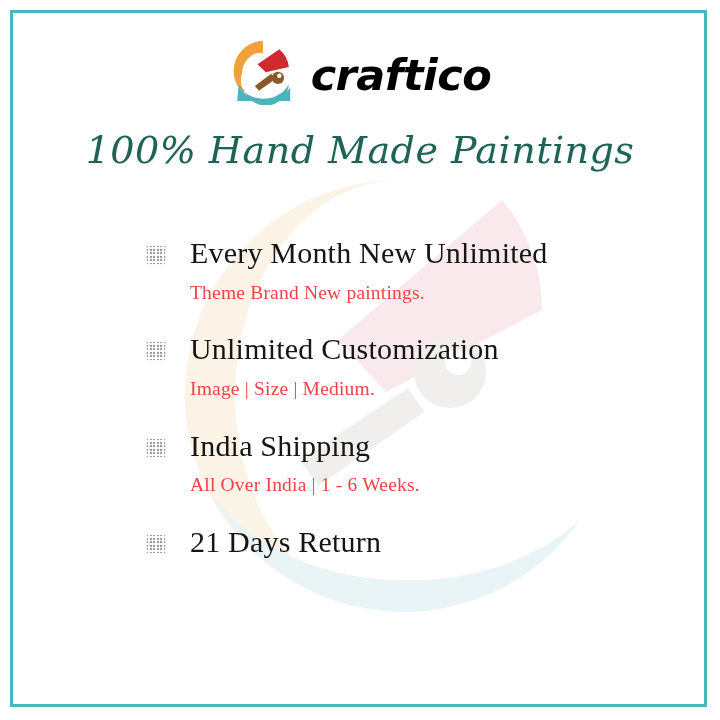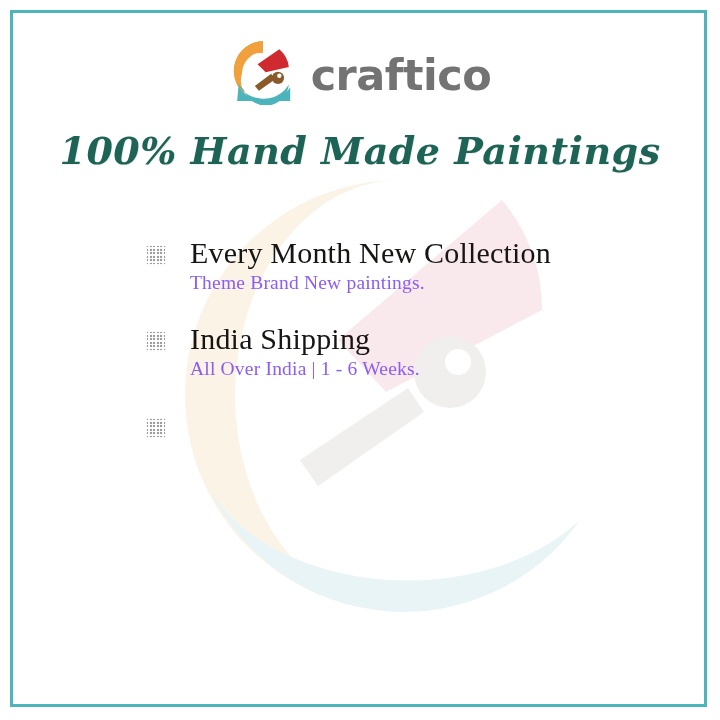--- a/index.html
+++ b/index.html
@@ -58,35 +58,36 @@
   .brand-mark {
     width: 68px;
     height: 68px;
     flex: 0 0 auto;
   }
   .brand-word {
     font-family: "DejaVu Sans", "Liberation Sans", sans-serif;
     font-weight: bold;
     font-size: 43px;
     letter-spacing: -0.5px;
-    color: #737373;
+    color: #000000;
     line-height: 1;
     margin-top: 8px;
+    font-style: italic;
   }
 
   
   .headline {
     position: absolute;
     left: 0;
     top: 128px;
     width: 720px;
     text-align: center;
     font-family: "DejaVu Serif", "Liberation Serif", serif;
     font-style: italic;
-    font-weight: bold;
+    font-weight: normal;
     font-size: 38px;
     letter-spacing: 0.5px;
     color: #1d6356;
     text-shadow: 1px 1px 0 rgba(0,0,0,0.06);
   }
 
   
   .features {
     position: absolute;
     left: 145px;
@@ -117,22 +118,22 @@
     font-family: "Liberation Serif", "DejaVu Serif", serif;
     font-size: 30px;
     line-height: 1.12;
     color: #161514;
     letter-spacing: 0.2px;
   }
   .feature-sub {
     font-family: "Liberation Serif", "DejaVu Serif", serif;
     font-size: 19.5px;
     line-height: 1.32;
-    color: #8b5cf6;
-    margin-top: 0;
+    color: #ef4444;
+    margin-top: 10px;
     letter-spacing: 0.2px;
   }
 </style>
 </head>
 <body>
 
 <div class="canvas">
 
   <div class="watermark">
     <svg viewBox="0 0 470 470" width="470" height="470" aria-hidden="true">
@@ -171,30 +172,36 @@
     </svg>
     <div class="brand-word">craftico</div>
   </div>
 
   <div class="headline">100% Hand Made Paintings</div>
 
   <div class="features">
 
     <div class="feature">
       <span class="bullet"></span>
-      <div class="feature-title">Every Month New Collection</div>
+      <div class="feature-title">Every Month New Unlimited</div>
       <div class="feature-sub">Theme Brand New paintings.</div>
     </div>
 
+    <div class="feature">
+      <span class="bullet"></span>
+      <div class="feature-title">Unlimited Customization</div>
+      <div class="feature-sub">Image  |  Size  |  Medium.</div>
+    </div>
 
     <div class="feature">
       <span class="bullet"></span>
       <div class="feature-title">India Shipping</div>
       <div class="feature-sub">All Over India  |  1 - 6 Weeks.</div>
     </div>
 
     <div class="feature">
       <span class="bullet"></span>
+      <div class="feature-title">21 Days Return</div>
     </div>
 
   </div>
 
 </div>
 
 </body></html>

